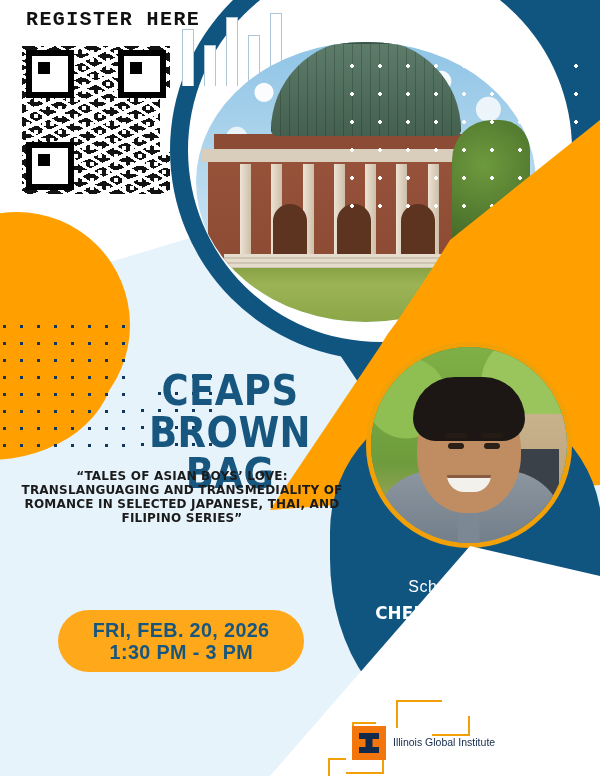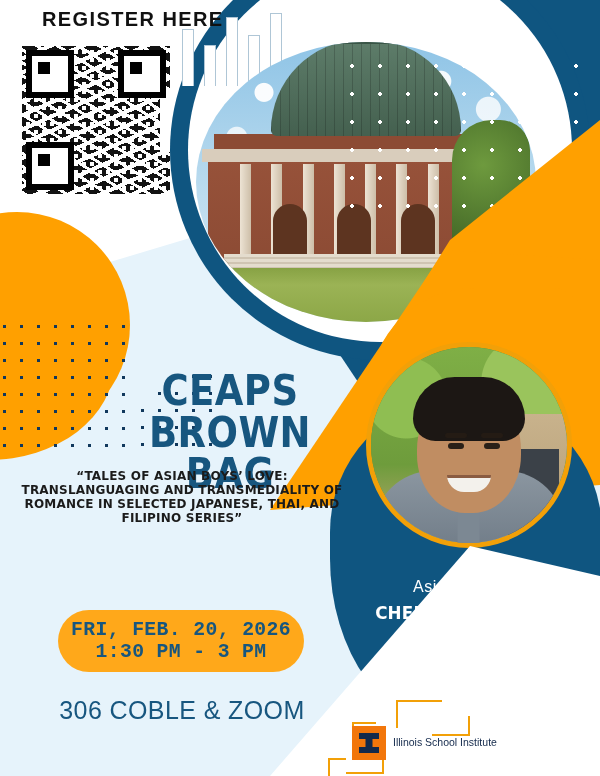--- a/index.html
+++ b/index.html
@@ -253,23 +253,23 @@
       repeating-linear-gradient(32deg,#ffffff 0 3px,rgba(255,255,255,0) 3px 11px),
       repeating-linear-gradient(-24deg,#ffffff 0 4px,rgba(255,255,255,0) 4px 13px);
   }
   .qr-eye{position:absolute;width:36px;height:36px;border:6px solid #000;background:#fff;}
   .qr-eye::after{content:"";position:absolute;left:6px;top:6px;width:12px;height:12px;background:#000;}
   .qr-eye.tl{left:4px;top:4px;} .qr-eye.tr{right:4px;top:4px;} .qr-eye.bl{left:4px;bottom:4px;}
   .qr-quiet{position:absolute;right:0;top:44px;width:10px;height:60px;background:#fff;}
 
   
   .register{
-    position:absolute;left:42px;top:8px;
+    position:absolute;left:26px;top:8px;
     font-size:20px;font-weight:bold;letter-spacing:1.4px;color:#111111;
-    font-family:Liberation Sans, sans-serif;
+    font-family:Liberation Mono, monospace;
   }
 
   .title{
     position:absolute;left:96px;top:370px;width:268px;
     text-align:center;color:#17567F;
     font-family:"DejaVu Sans",sans-serif;
     font-weight:bold;
     font-size:43px;line-height:0.97;
     letter-spacing:0.5px;
     transform:scaleX(0.86);transform-origin:center top;
@@ -281,21 +281,21 @@
     text-align:center;color:#1B1B1B;
     font-family:"DejaVu Sans",sans-serif;
     font-weight:bold;font-size:12px;line-height:1.16;
     letter-spacing:.2px;
   }
 
   .date-badge{
     position:absolute;left:58px;top:610px;width:246px;height:62px;
     background:#FFA81A;border-radius:31px;
     display:flex;flex-direction:column;align-items:center;justify-content:center;
-    color:#17567F;font-family:Liberation Mono, monospace;font-weight:bold;
+    color:#17567F;font-family:Liberation Sans, sans-serif;font-weight:bold;
     line-height:1.06;
   }
   .date-badge .d1{font-size:21px;letter-spacing:.4px;transform:scaleX(.94);}
   .date-badge .d2{font-size:21px;letter-spacing:.4px;transform:scaleX(.94);}
 
   .hybrid{
     position:absolute;left:24px;top:696px;width:316px;
     text-align:center;color:#17567F;
     font-family:"Liberation Sans",sans-serif;
     font-size:25px;line-height:1.12;letter-spacing:.4px;
@@ -449,24 +449,23 @@
   </div>
 
   <div class="subtitle">“TALES OF ASIAN BOYS’ LOVE: TRANSLANGUAGING AND TRANSMEDIALITY OF ROMANCE IN SELECTED JAPANESE, THAI, AND FILIPINO SERIES”</div>
 
   <div class="date-badge">
     <span class="d1">FRI, FEB. 20, 2026</span>
     <span class="d2">1:30 PM - 3 PM</span>
   </div>
 
   <div class="hybrid">
-    <div>306 COBLE &amp; ZOOM</div>
-  </div>
-
-  <div class="guest-label">Asian speaker</div>
+  </div>
+
+  <div class="guest-label">School speaker</div>
   <div class="speaker-name">CHEENO MARLO M. SAYUNO</div>
   <div class="speaker-role">
     <div>Postdoctoral</div>
     <div>Research Associate</div>
     <div>School of</div>
     <div>Information</div>
   </div>
 
   <div class="brk b1"></div>
   <div class="brk b2"></div>
@@ -474,17 +473,17 @@
   <div class="brk b4"></div>
   <div class="brk b5"></div>
 
   <div class="logo">
     <div class="logo-mark">
       <div class="i-top"></div>
       <div class="i-stem"></div>
       <div class="i-bot"></div>
     </div>
     <div class="logo-text">
-      <span class="logo-l1">Illinois School Institute</span>
+      <span class="logo-l1">Illinois Global Institute</span>
     </div>
   </div>
 
 </div>
 
 </body></html>

